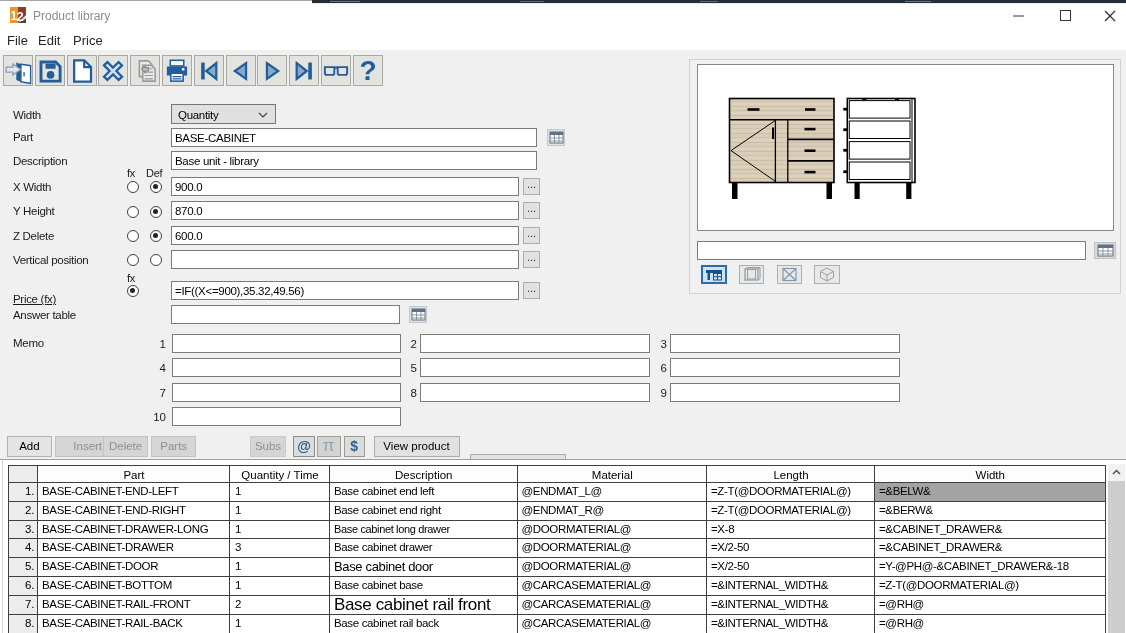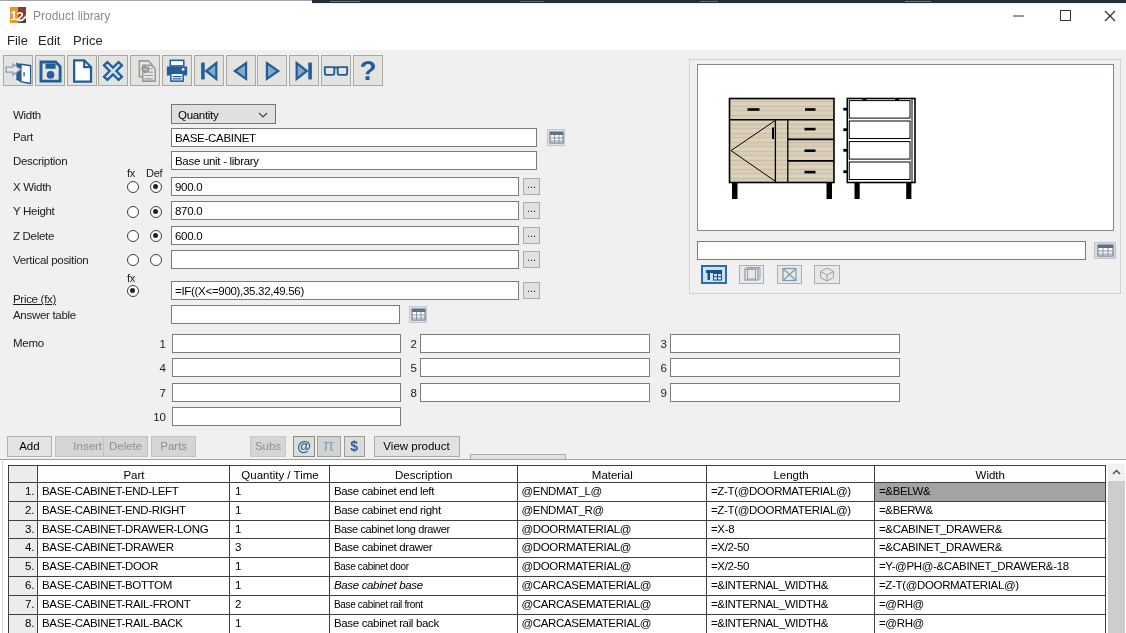--- a/index.html
+++ b/index.html
@@ -367,35 +367,35 @@
     <div class="abs" style="left:8px;top:539.4px;width:30px;height:18.8px;border-bottom:1px solid #3f3f3f;background:#ececec;font-size:11.5px;letter-spacing:-0.35px;line-height:17.8px;color:#000;white-space:nowrap;overflow:hidden;text-align:right;padding-right:4px;">4.</div>
     <div class="abs" style="left:38px;top:539.4px;width:192px;height:18.8px;border-bottom:1px solid #3f3f3f;background:#fff;font-size:11.5px;letter-spacing:-0.35px;line-height:17.8px;color:#000;white-space:nowrap;overflow:hidden;padding-left:4px;">BASE-CABINET-DRAWER</div>
     <div class="abs" style="left:230px;top:539.4px;width:100px;height:18.8px;border-bottom:1px solid #3f3f3f;background:#fff;font-size:11.5px;letter-spacing:-0.35px;line-height:17.8px;color:#000;white-space:nowrap;overflow:hidden;padding-left:5px;">3</div>
     <div class="abs" style="left:330px;top:539.4px;width:187.5px;height:18.8px;border-bottom:1px solid #3f3f3f;background:#fff;font-size:11.5px;letter-spacing:-0.35px;line-height:17.8px;color:#000;white-space:nowrap;overflow:hidden;padding-left:4px;">Base cabinet drawer</div>
     <div class="abs" style="left:517.5px;top:539.4px;width:189.5px;height:18.8px;border-bottom:1px solid #3f3f3f;background:#fff;font-size:11.5px;letter-spacing:-0.35px;line-height:17.8px;color:#000;white-space:nowrap;overflow:hidden;padding-left:4px;">@DOORMATERIAL@</div>
     <div class="abs" style="left:707px;top:539.4px;width:168px;height:18.8px;border-bottom:1px solid #3f3f3f;background:#fff;font-size:11.5px;letter-spacing:-0.35px;line-height:17.8px;color:#000;white-space:nowrap;overflow:hidden;padding-left:4px;">=X/2-50</div>
     <div class="abs" style="left:875px;top:539.4px;width:230.5px;height:18.8px;border-bottom:1px solid #3f3f3f;background:#fff;font-size:11.5px;letter-spacing:-0.35px;line-height:17.8px;color:#000;white-space:nowrap;overflow:hidden;padding-left:4px;">=&amp;CABINET_DRAWER&amp;</div>
     <div class="abs" style="left:8px;top:558.2px;width:30px;height:18.8px;border-bottom:1px solid #3f3f3f;background:#ececec;font-size:11.5px;letter-spacing:-0.35px;line-height:17.8px;color:#000;white-space:nowrap;overflow:hidden;text-align:right;padding-right:4px;">5.</div>
     <div class="abs" style="left:38px;top:558.2px;width:192px;height:18.8px;border-bottom:1px solid #3f3f3f;background:#fff;font-size:11.5px;letter-spacing:-0.35px;line-height:17.8px;color:#000;white-space:nowrap;overflow:hidden;padding-left:4px;">BASE-CABINET-DOOR</div>
     <div class="abs" style="left:230px;top:558.2px;width:100px;height:18.8px;border-bottom:1px solid #3f3f3f;background:#fff;font-size:11.5px;letter-spacing:-0.35px;line-height:17.8px;color:#000;white-space:nowrap;overflow:hidden;padding-left:5px;">1</div>
-    <div class="abs" style="left:330px;top:558.2px;width:187.5px;height:18.8px;border-bottom:1px solid #3f3f3f;background:#fff;font-size:10px;letter-spacing:-0.35px;line-height:17.8px;color:#000;white-space:nowrap;overflow:hidden;padding-left:4px;">Base cabinet door</div>
+    <div class="abs" style="left:330px;top:558.2px;width:187.5px;height:18.8px;border-bottom:1px solid #3f3f3f;background:#fff;font-size:13px;letter-spacing:-0.35px;line-height:17.8px;color:#000;white-space:nowrap;overflow:hidden;padding-left:4px;">Base cabinet door</div>
     <div class="abs" style="left:517.5px;top:558.2px;width:189.5px;height:18.8px;border-bottom:1px solid #3f3f3f;background:#fff;font-size:11.5px;letter-spacing:-0.35px;line-height:17.8px;color:#000;white-space:nowrap;overflow:hidden;padding-left:4px;">@DOORMATERIAL@</div>
     <div class="abs" style="left:707px;top:558.2px;width:168px;height:18.8px;border-bottom:1px solid #3f3f3f;background:#fff;font-size:11.5px;letter-spacing:-0.35px;line-height:17.8px;color:#000;white-space:nowrap;overflow:hidden;padding-left:4px;">=X/2-50</div>
     <div class="abs" style="left:875px;top:558.2px;width:230.5px;height:18.8px;border-bottom:1px solid #3f3f3f;background:#fff;font-size:11.5px;letter-spacing:-0.35px;line-height:17.8px;color:#000;white-space:nowrap;overflow:hidden;padding-left:4px;">=Y-@PH@-&amp;CABINET_DRAWER&amp;-18</div>
     <div class="abs" style="left:8px;top:577px;width:30px;height:18.8px;border-bottom:1px solid #3f3f3f;background:#ececec;font-size:11.5px;letter-spacing:-0.35px;line-height:17.8px;color:#000;white-space:nowrap;overflow:hidden;text-align:right;padding-right:4px;">6.</div>
     <div class="abs" style="left:38px;top:577px;width:192px;height:18.8px;border-bottom:1px solid #3f3f3f;background:#fff;font-size:11.5px;letter-spacing:-0.35px;line-height:17.8px;color:#000;white-space:nowrap;overflow:hidden;padding-left:4px;">BASE-CABINET-BOTTOM</div>
     <div class="abs" style="left:230px;top:577px;width:100px;height:18.8px;border-bottom:1px solid #3f3f3f;background:#fff;font-size:11.5px;letter-spacing:-0.35px;line-height:17.8px;color:#000;white-space:nowrap;overflow:hidden;padding-left:5px;">1</div>
-    <div class="abs" style="left:330px;top:577px;width:187.5px;height:18.8px;border-bottom:1px solid #3f3f3f;background:#fff;font-size:11.5px;letter-spacing:-0.35px;line-height:17.8px;color:#000;white-space:nowrap;overflow:hidden;padding-left:4px;font-style:italic;">Base cabinet base</div>
+    <div class="abs" style="left:330px;top:577px;width:187.5px;height:18.8px;border-bottom:1px solid #3f3f3f;background:#fff;font-size:11.5px;letter-spacing:-0.35px;line-height:17.8px;color:#000;white-space:nowrap;overflow:hidden;padding-left:4px;">Base cabinet base</div>
     <div class="abs" style="left:517.5px;top:577px;width:189.5px;height:18.8px;border-bottom:1px solid #3f3f3f;background:#fff;font-size:11.5px;letter-spacing:-0.35px;line-height:17.8px;color:#000;white-space:nowrap;overflow:hidden;padding-left:4px;">@CARCASEMATERIAL@</div>
     <div class="abs" style="left:707px;top:577px;width:168px;height:18.8px;border-bottom:1px solid #3f3f3f;background:#fff;font-size:11.5px;letter-spacing:-0.35px;line-height:17.8px;color:#000;white-space:nowrap;overflow:hidden;padding-left:4px;">=&amp;INTERNAL_WIDTH&amp;</div>
     <div class="abs" style="left:875px;top:577px;width:230.5px;height:18.8px;border-bottom:1px solid #3f3f3f;background:#fff;font-size:11.5px;letter-spacing:-0.35px;line-height:17.8px;color:#000;white-space:nowrap;overflow:hidden;padding-left:4px;">=Z-T(@DOORMATERIAL@)</div>
     <div class="abs" style="left:8px;top:595.8px;width:30px;height:18.8px;border-bottom:1px solid #3f3f3f;background:#ececec;font-size:11.5px;letter-spacing:-0.35px;line-height:17.8px;color:#000;white-space:nowrap;overflow:hidden;text-align:right;padding-right:4px;">7.</div>
     <div class="abs" style="left:38px;top:595.8px;width:192px;height:18.8px;border-bottom:1px solid #3f3f3f;background:#fff;font-size:11.5px;letter-spacing:-0.35px;line-height:17.8px;color:#000;white-space:nowrap;overflow:hidden;padding-left:4px;">BASE-CABINET-RAIL-FRONT</div>
     <div class="abs" style="left:230px;top:595.8px;width:100px;height:18.8px;border-bottom:1px solid #3f3f3f;background:#fff;font-size:11.5px;letter-spacing:-0.35px;line-height:17.8px;color:#000;white-space:nowrap;overflow:hidden;padding-left:5px;">2</div>
-    <div class="abs" style="left:330px;top:595.8px;width:187.5px;height:18.8px;border-bottom:1px solid #3f3f3f;background:#fff;font-size:10px;letter-spacing:-0.35px;line-height:17.8px;color:#000;white-space:nowrap;overflow:hidden;padding-left:4px;">Base cabinet rail front</div>
+    <div class="abs" style="left:330px;top:595.8px;width:187.5px;height:18.8px;border-bottom:1px solid #3f3f3f;background:#fff;font-size:17px;letter-spacing:-0.35px;line-height:17.8px;color:#000;white-space:nowrap;overflow:hidden;padding-left:4px;">Base cabinet rail front</div>
     <div class="abs" style="left:517.5px;top:595.8px;width:189.5px;height:18.8px;border-bottom:1px solid #3f3f3f;background:#fff;font-size:11.5px;letter-spacing:-0.35px;line-height:17.8px;color:#000;white-space:nowrap;overflow:hidden;padding-left:4px;">@CARCASEMATERIAL@</div>
     <div class="abs" style="left:707px;top:595.8px;width:168px;height:18.8px;border-bottom:1px solid #3f3f3f;background:#fff;font-size:11.5px;letter-spacing:-0.35px;line-height:17.8px;color:#000;white-space:nowrap;overflow:hidden;padding-left:4px;">=&amp;INTERNAL_WIDTH&amp;</div>
     <div class="abs" style="left:875px;top:595.8px;width:230.5px;height:18.8px;border-bottom:1px solid #3f3f3f;background:#fff;font-size:11.5px;letter-spacing:-0.35px;line-height:17.8px;color:#000;white-space:nowrap;overflow:hidden;padding-left:4px;">=@RH@</div>
     <div class="abs" style="left:8px;top:614.6px;width:30px;height:18.8px;border-bottom:none;background:#ececec;font-size:11.5px;letter-spacing:-0.35px;line-height:17.8px;color:#000;white-space:nowrap;overflow:hidden;text-align:right;padding-right:4px;">8.</div>
     <div class="abs" style="left:38px;top:614.6px;width:192px;height:18.8px;border-bottom:none;background:#fff;font-size:11.5px;letter-spacing:-0.35px;line-height:17.8px;color:#000;white-space:nowrap;overflow:hidden;padding-left:4px;">BASE-CABINET-RAIL-BACK</div>
     <div class="abs" style="left:230px;top:614.6px;width:100px;height:18.8px;border-bottom:none;background:#fff;font-size:11.5px;letter-spacing:-0.35px;line-height:17.8px;color:#000;white-space:nowrap;overflow:hidden;padding-left:5px;">1</div>
     <div class="abs" style="left:330px;top:614.6px;width:187.5px;height:18.8px;border-bottom:none;background:#fff;font-size:11.5px;letter-spacing:-0.35px;line-height:17.8px;color:#000;white-space:nowrap;overflow:hidden;padding-left:4px;">Base cabinet rail back</div>
     <div class="abs" style="left:517.5px;top:614.6px;width:189.5px;height:18.8px;border-bottom:none;background:#fff;font-size:11.5px;letter-spacing:-0.35px;line-height:17.8px;color:#000;white-space:nowrap;overflow:hidden;padding-left:4px;">@CARCASEMATERIAL@</div>
     <div class="abs" style="left:707px;top:614.6px;width:168px;height:18.8px;border-bottom:none;background:#fff;font-size:11.5px;letter-spacing:-0.35px;line-height:17.8px;color:#000;white-space:nowrap;overflow:hidden;padding-left:4px;">=&amp;INTERNAL_WIDTH&amp;</div>
     <div class="abs" style="left:875px;top:614.6px;width:230.5px;height:18.8px;border-bottom:none;background:#fff;font-size:11.5px;letter-spacing:-0.35px;line-height:17.8px;color:#000;white-space:nowrap;overflow:hidden;padding-left:4px;">=@RH@</div>

